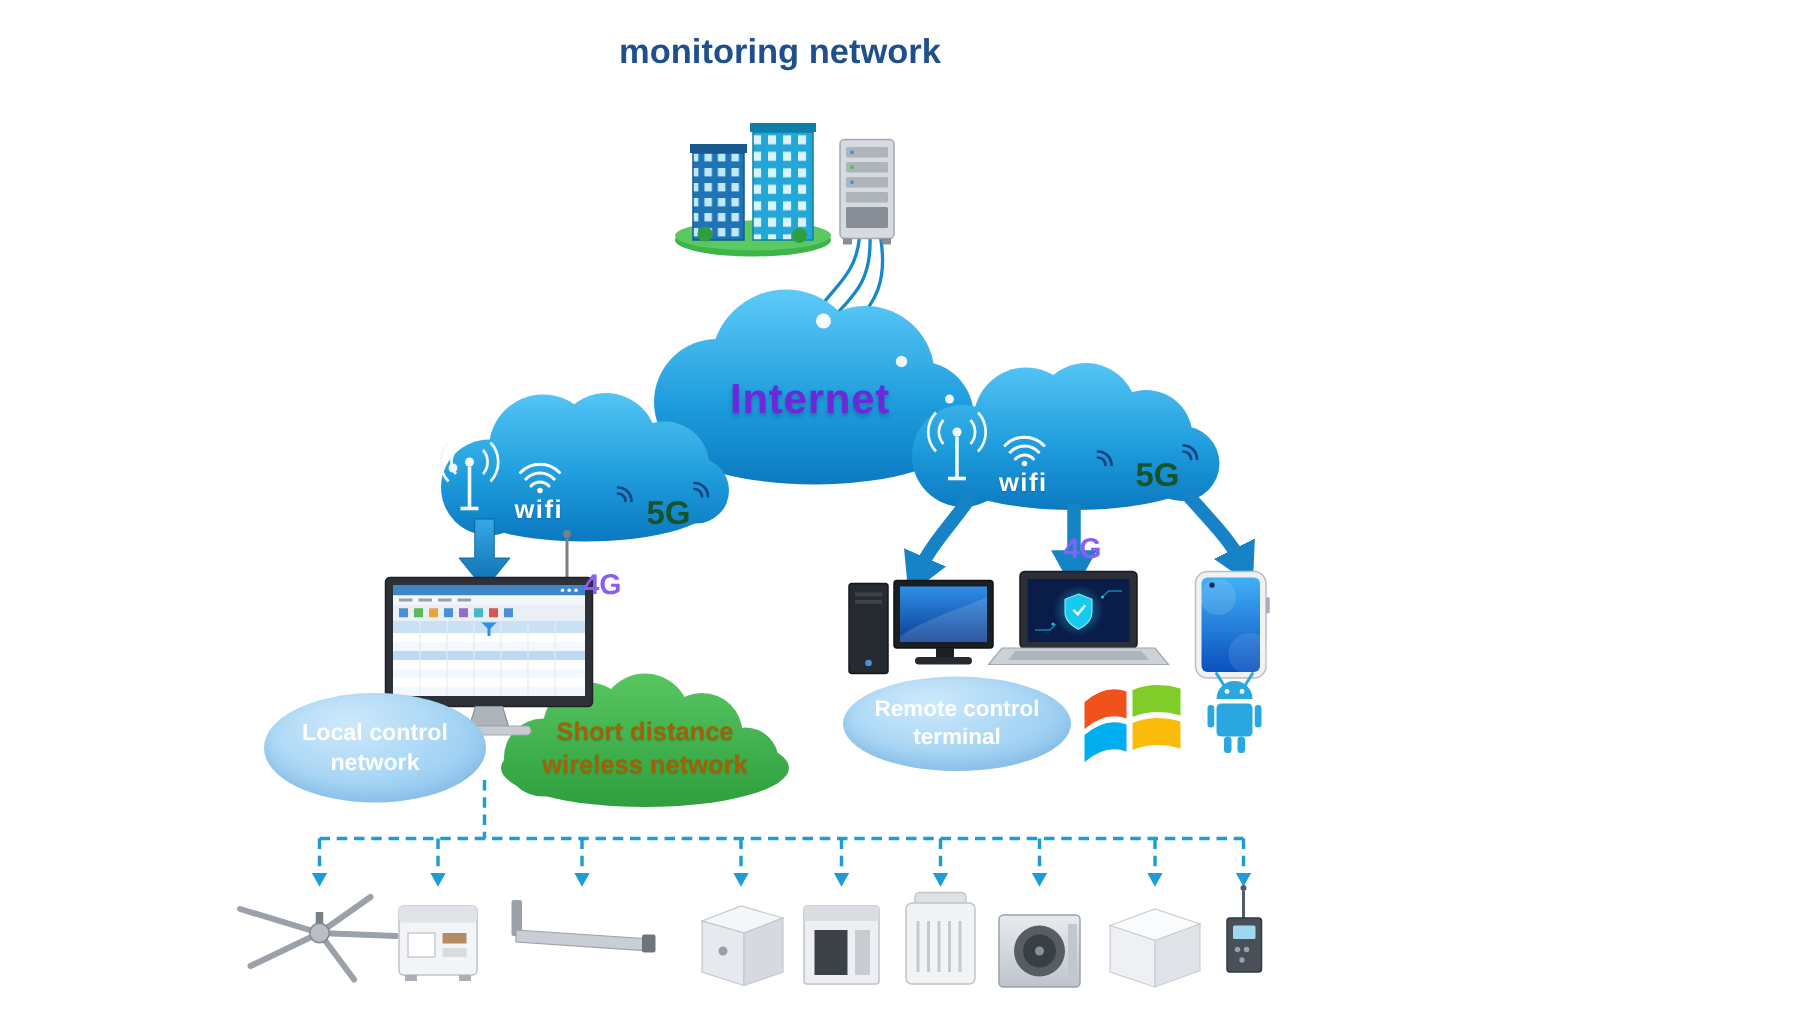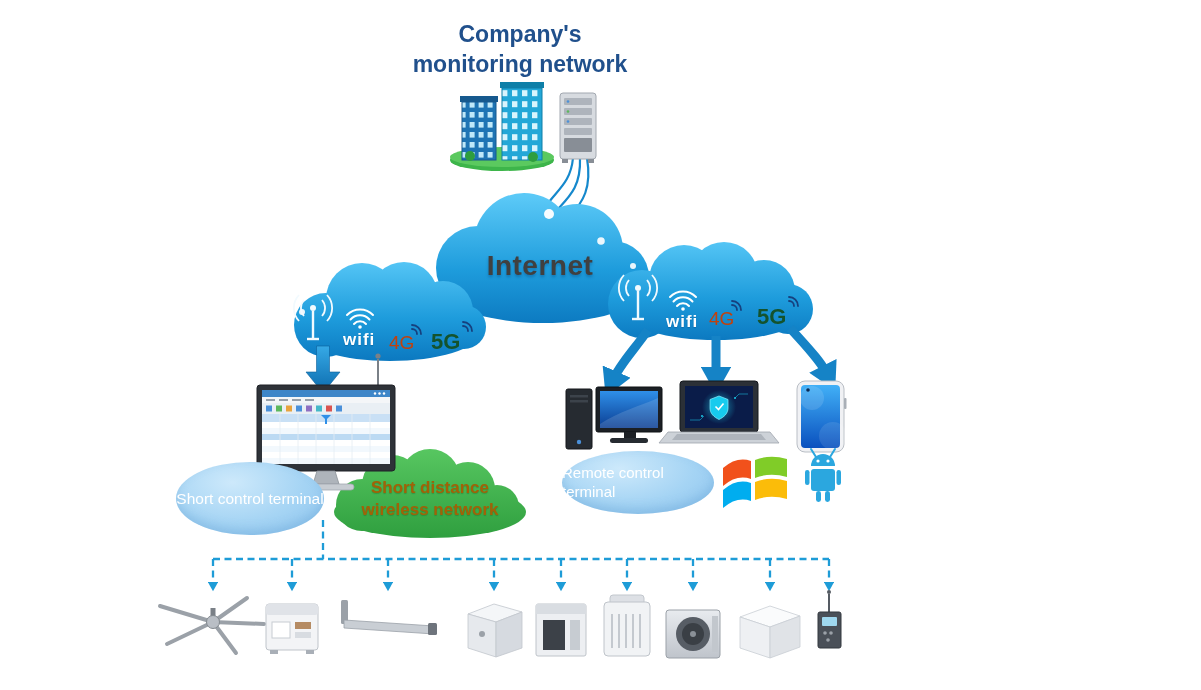--- a/index.html
+++ b/index.html
@@ -2,29 +2,29 @@
 <html><head>
 <meta charset="utf-8">
 <style>
   * { margin:0; padding:0; box-sizing:border-box; }
   html,body { background:#ffffff; font-family:"Liberation Sans", sans-serif; }
   .canvas { position:relative; width:1201px; height:690px; background:#ffffff; overflow:hidden; }
   .art { position:absolute; left:0; top:0; width:1201px; height:690px; }
   .txt { position:absolute; white-space:nowrap; }
   .title { left:355px; top:20px; width:330px; text-align:center; font-size:23px;
            font-weight:bold; color:#20508C; line-height:1.3; white-space:normal; }
-  .internet-label { left:440px; top:250px; width:200px; text-align:center; color:#404040;
+  .internet-label { left:440px; top:250px; width:200px; text-align:center; color:#6d28d9;
            font-weight:bold; font-size:28px; letter-spacing:.5px;
            text-shadow:0 2px 3px rgba(8,74,130,.45); }
   .wifi-t { color:#ffffff; font-weight:bold; font-size:17px; letter-spacing:1px;
            text-shadow:0 1px 1px rgba(8,74,130,.4); }
-  .g4-t  { color:#c2410c; font-weight:normal; font-size:19px; }
+  .g4-t  { color:#8b5cf6; font-weight:bold; font-size:19px;margin-top:48px; }
   .g5-t  { color:#14532d; font-weight:bold; font-size:22px; }
   .bubble { position:absolute; border-radius:50%; display:flex; align-items:center;
-           justify-content:center; text-align:left; color:#ffffff; font-weight:normal;
+           justify-content:center; text-align:center; color:#ffffff; font-weight:bold;
            line-height:1.25;
            background:radial-gradient(ellipse at 38% 28%, #CDE9FB 0%, #A5D4F4 55%, #8CC3EE 100%);
            box-shadow: inset 0 -5px 10px rgba(100,160,210,.35); }
   .bubble.local  { left:176px; top:462px; width:148px; height:73px; font-size:15.5px; }
   .bubble.remote { left:562px; top:451px; width:152px; height:63px; font-size:15px; }
   .green-text { position:absolute; left:338px; top:477px; width:184px; text-align:center;
            color:#a16207; font-weight:bold; font-size:17px; line-height:1.3; white-space:normal;
            text-shadow:0 1px 1px rgba(20,100,40,.35); }
 </style>
 </head>
@@ -381,36 +381,35 @@
     <circle cx="829" cy="592" r="2" fill="#555B63"></circle>
     <rect x="818" y="612" width="23" height="36" rx="2" fill="#4A5058" stroke="#33383E"></rect>
     <rect x="822" y="617" width="15" height="9" rx="1" fill="#9FD8EF"></rect>
     <circle cx="825" cy="633" r="1.8" fill="#9BA1A8"></circle>
     <circle cx="831" cy="633" r="1.8" fill="#9BA1A8"></circle>
     <circle cx="828" cy="640" r="1.8" fill="#9BA1A8"></circle>
   </g>
 </svg>
 
 <div class="txt title">
-  <div>Company's</div>
   <div>monitoring network</div>
 </div>
 
 <div class="txt internet-label">Internet</div>
 
 <div class="txt wifi-t" style="left:343px; top:330px;">wifi</div>
 <div class="txt g4-t" style="left:389px; top:332px;">4G</div>
 <div class="txt g5-t" style="left:431px; top:329px;">5G</div>
 
 <div class="txt wifi-t" style="left:666px; top:312px;">wifi</div>
 <div class="txt g4-t" style="left:709px; top:308px;">4G</div>
 <div class="txt g5-t" style="left:757px; top:304px;">5G</div>
 
 <div class="bubble local">
-  <span>Short control terminal</span>
+  <span>Local control network</span>
 </div>
 
 <div class="green-text">Short distance wireless network</div>
 
 <div class="bubble remote">
   <span>Remote control terminal</span>
 </div>
 
 </div>
 

